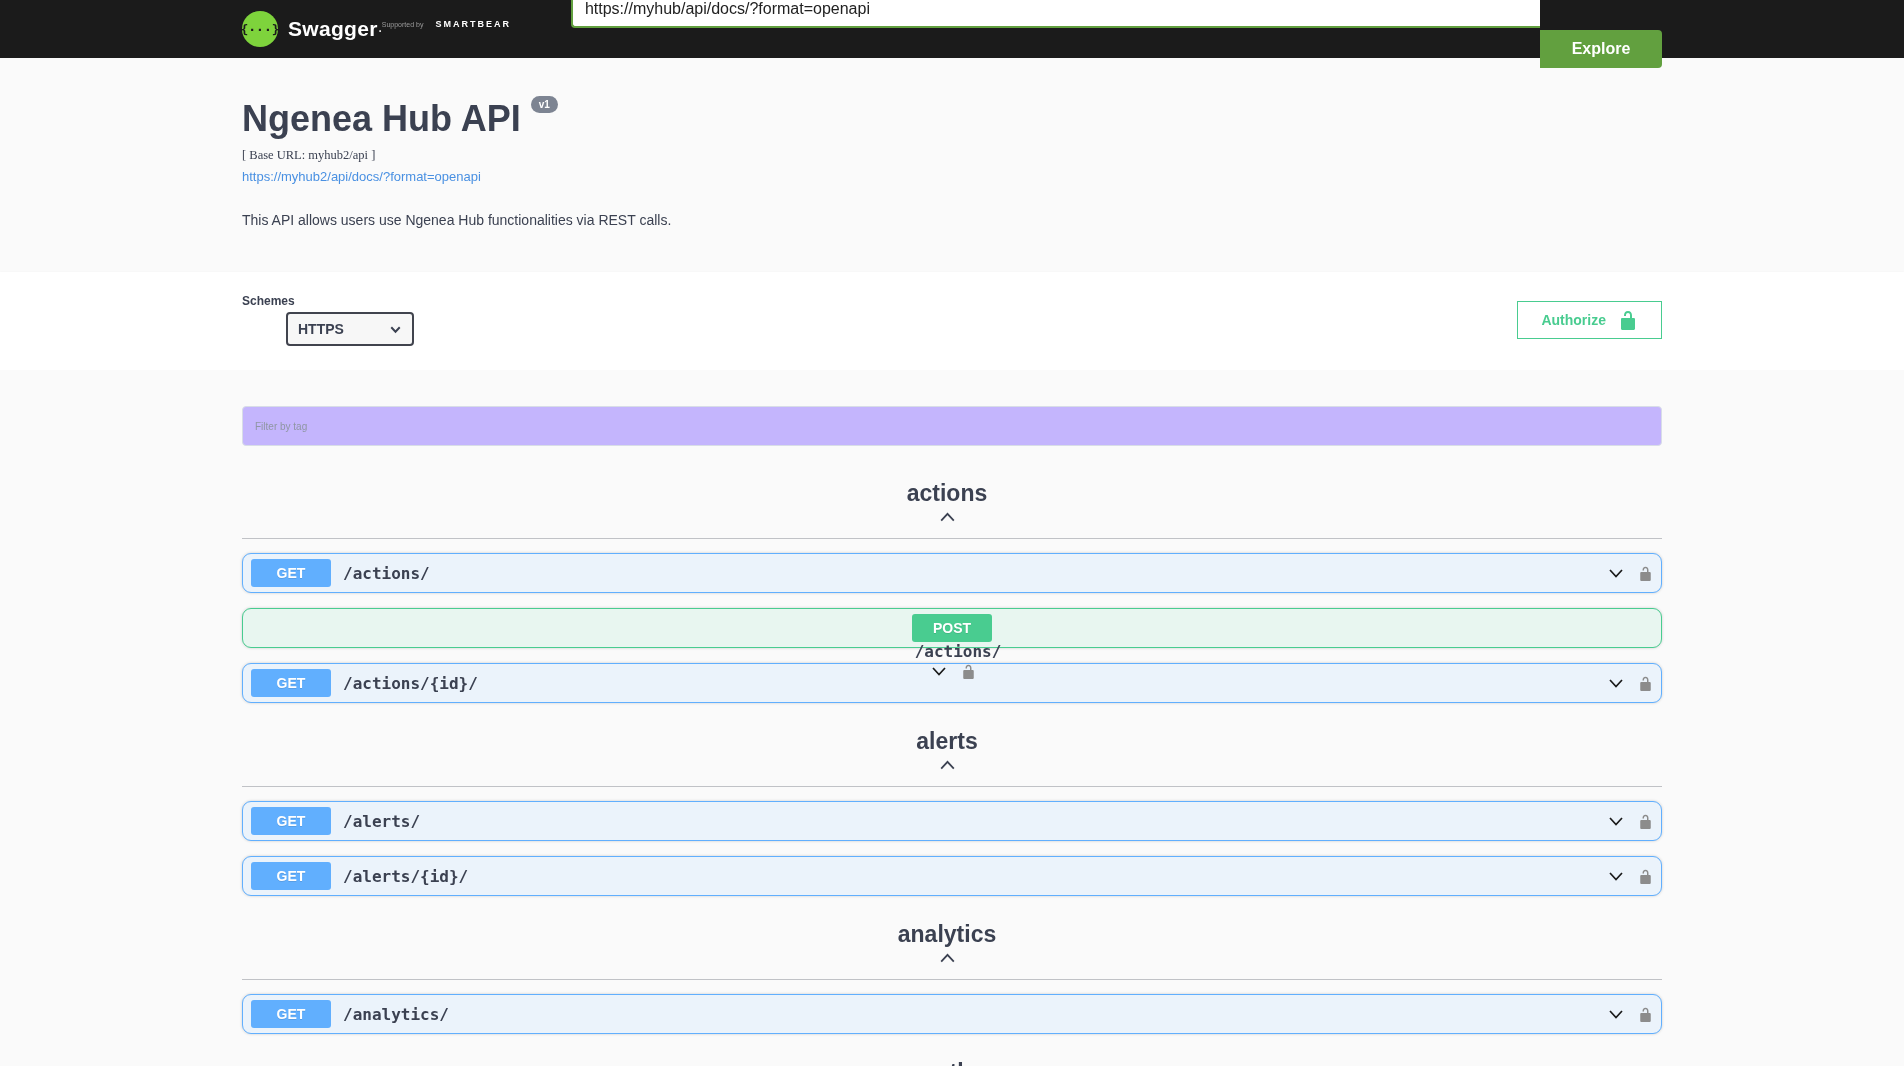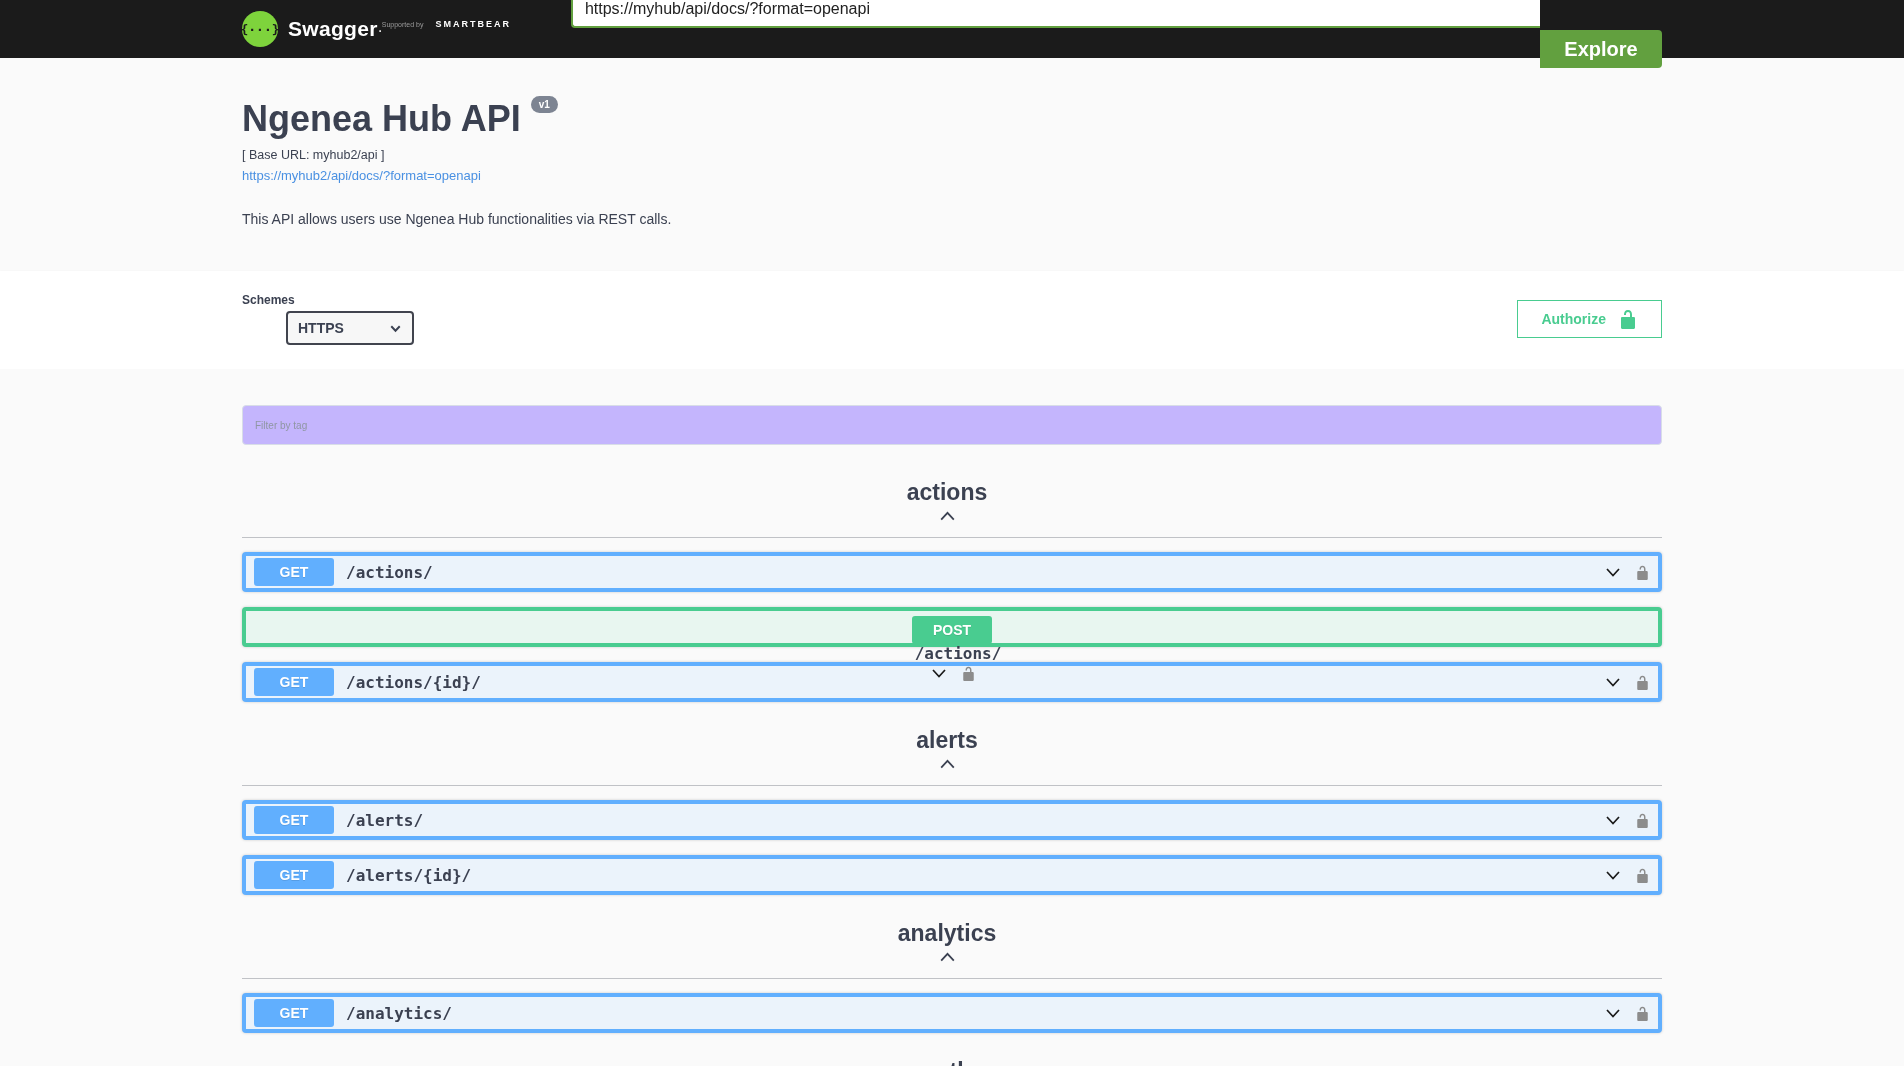--- a/index.html
+++ b/index.html
@@ -36,38 +36,38 @@
     border: 2px solid #62a03f; border-right: none;
     border-radius: 4px 0 0 4px;
     font-size: 16px; padding: 0 12px;
     font-family: Liberation Sans, sans-serif;
     color: #222; outline: none; background: #fff;
   }
   .explore-button {
     width: 122px; height: 38px;
     background: #62a03f; color: #ffffff;
     border: none; border-radius: 0 4px 4px 0;
-    font-size: 20px; font-weight: bold;
+    font-size: 16px; font-weight: bold;
     font-family: "Liberation Sans", sans-serif;
     cursor: pointer;
     margin-top: 40px;
   }
 
   
   .info-section { padding: 40px 0 32px; background: #fafafa; }
   .api-title { font-size: 36px; font-weight: bold; color: #3b4151; display: flex; align-items: flex-start; }
   .version-badge {
     display: inline-block; background: #7d8492; color: #fff;
     font-size: 10px; font-weight: bold;
     padding: 3px 8px; border-radius: 50px;
     margin-left: 10px; margin-top: -2px;
     vertical-align: top;
   }
   .base-url {
-    font-family: Liberation Sans, sans-serif;
+    font-family: Liberation Serif, serif;
     font-size: 12.5px; color: #3b4151; margin-top: 8px;
   }
   .spec-link { font-size: 13px; color: #4990e2; text-decoration: none; display: inline-block; margin-top: 6px; }
   .api-description { font-size: 14px; color: #3b4151; margin-top: 27px; }
 
   
   .scheme-section {
     background: #ffffff;
     box-shadow: 0 1px 2px 0 rgba(0,0,0,.15);
     margin-top: 12px;
@@ -109,21 +109,21 @@
     display: flex; align-items: center; justify-content: space-between;
     padding: 10px 20px 10px 10px;
     border-bottom: 1px solid rgba(59,65,81,.3);
     cursor: pointer;
     flex-direction: column;
   }
   .tag-title { font-size: 23px; font-weight: bold; color: #3b4151; }
   .ops { padding-top: 14px; }
   .opblock {
     display: flex; align-items: center;
-    border-radius: 4px; border: 4px solid #000000;
+    border-radius: 9px; border: 1px solid #000000;
     box-shadow: 0 0 3px rgba(0,0,0,.19);
     margin-bottom: 15px;
     padding: 5px 8px; height: 40px;
     cursor: pointer;
   }
   .opblock.m-get  { background: #ebf3fb; border-color: #61affe; }
   .opblock.m-post { background: #e8f6f0; border-color: #49cc90; flex-direction: column; }
   .method-badge {
     width: 80px; height: 28px; border-radius: 3px;
     color: #fff; font-size: 14px; font-weight: bold;

